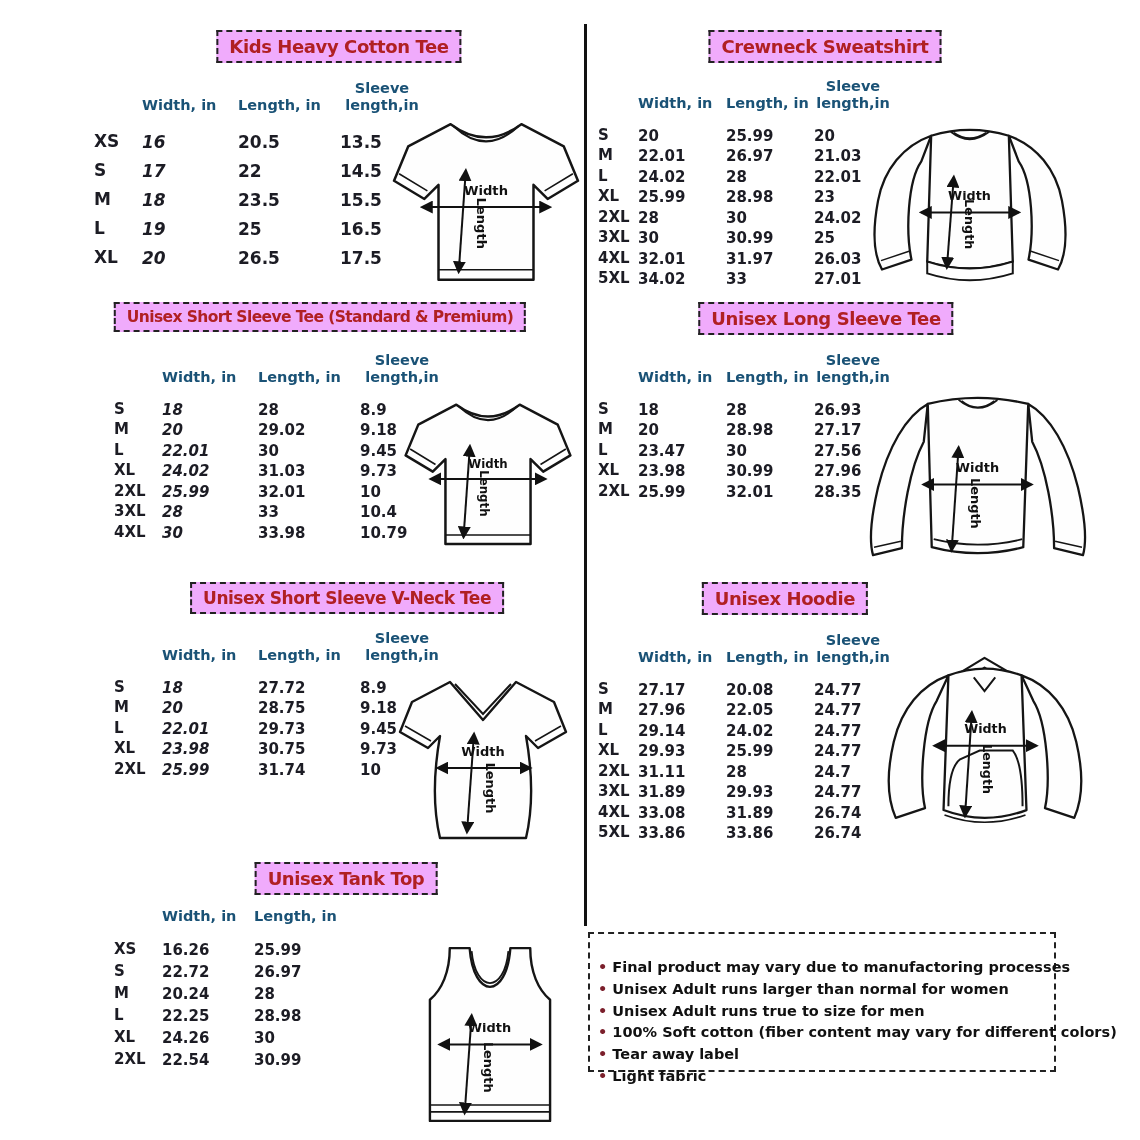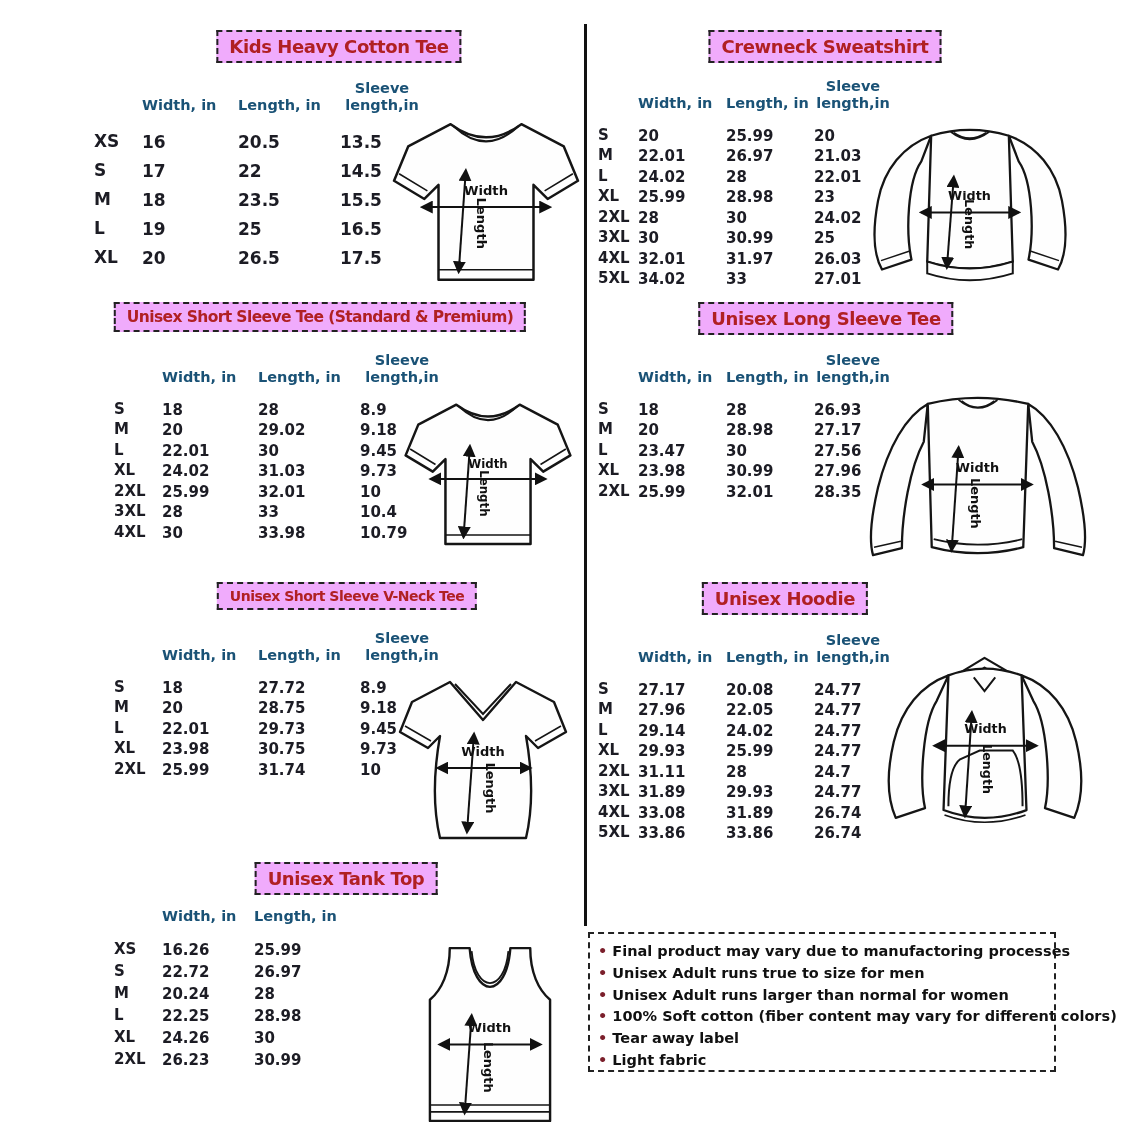--- a/index.html
+++ b/index.html
@@ -14,37 +14,37 @@
     position:relative;width:1140px;height:1140px;background:#ffffff;
     font-family:"DejaVu Sans", sans-serif;overflow:hidden;
   }
   .section{position:absolute;}
   .title{
     position:absolute;top:0;transform:translateX(-50%);
     border:2px dashed #222;color:var(--red);
     font-weight:bold;font-size:18px;letter-spacing:-0.4px;
     padding:4px 11px;white-space:nowrap;background:#f0abfc;
   }
-  .title.t-md{font-size:14px;letter-spacing:-0.5px;}
+  .title.t-md{font-size:17px;letter-spacing:-0.5px;}
   .title.t-sm{font-size:15.5px;letter-spacing:-0.6px;}
   table.size-table{border-collapse:collapse;position:absolute;}
   table.size-table th{
     color:var(--blue);font-weight:bold;font-size:14.5px;text-align:left;
     white-space:pre-line;vertical-align:bottom;padding:0 0 14px 0;line-height:1.15;
   }
   table.size-table th:last-child{text-align:center;}
   table.size-table.no-sleeve th{text-align:left;}
   table.size-table td, table.size-table .sz{
     font-weight:bold;color:var(--dark);text-align:left;vertical-align:middle;
     padding:0;
   }
   table.size-table .sz{color:var(--dark);}
   
   .cols-l .sz{width:48px;}
-  .cols-l td:nth-child(2){width:96px;}
+  .cols-l td:nth-child(2){width:96px;font-style:italic;}
   .cols-l td:nth-child(3){width:102px;}
   .cols-l td:nth-child(4){width:84px;}
   
   .cols-r .sz{width:40px;}
   .cols-r td:nth-child(2){width:88px;}
   .cols-r td:nth-child(3){width:88px;}
   .cols-r td:nth-child(4){width:78px;}
   
   .cols-t .sz{width:48px;}
   .cols-t td:nth-child(2){width:92px;margin-left:32px;}
@@ -52,21 +52,21 @@
   .rows-lg td,.rows-lg .sz{font-size:17px;height:29px;}
   .rows-md td,.rows-md .sz{font-size:15px;height:20.5px;}
   .rows-tk td,.rows-tk .sz{font-size:15px;height:22px;}
   .garment{position:absolute;}
   .garment path,.garment line{vector-effect:non-scaling-stroke;}
   .dim-label{font-family:"DejaVu Sans",sans-serif;font-weight:bold;font-size:13px;fill:#111;}
   #divider{position:absolute;background:#111;}
   #notes-box{
     position:absolute;border:2px dashed #222;background:#fff;box-sizing:border-box;
   }
-  #notes-box ul{list-style:none;margin:7px 8px;padding:0;}
+  #notes-box ul{list-style:none;margin:23px 8px;padding:0;}
   #notes-box li{
     font-size:14.5px;font-weight:bold;color:#111;line-height:21.8px;white-space:nowrap;
   }
   #notes-box li::before{content:"• ";color:var(--maroon);}
 </style>
 </head>
 <body>
 
 <div id="canvas">
 
@@ -504,40 +504,40 @@
             <td>22.25</td>
             <td>28.98</td>
           </tr>
           <tr>
             <th class="sz" scope="row">XL</th>
             <td>24.26</td>
             <td>30</td>
           </tr>
           <tr>
             <th class="sz" scope="row">2XL</th>
-            <td>26.23</td>
+            <td>22.54</td>
             <td>30.99</td>
           </tr>
         </tbody>
     </table>
     <svg class="garment" style="left:338px;top:80px;" width="144" height="184" viewBox="0 0 145 185">
       <path d="M32,6 L52,6 C56,58 89,58 93,6 L113,6 C113,30 121,48 133,58 L133,180 L12,180 L12,58 C24,48 32,30 32,6 Z" fill="#fefefe" stroke="#151515" stroke-width="2.4" stroke-linejoin="round"></path>
       <path d="M54,9 C58,52 87,52 91,9" fill="none" stroke="#151515" stroke-width="1.8"></path>
       <path d="M12,164 L133,164 M12,171 L133,171" fill="none" stroke="#151515" stroke-width="1.7"></path>
       <line x1="22" y1="103" x2="123" y2="103" stroke="#111" stroke-width="2" marker-start="url(#ah)" marker-end="url(#ah)"></line>
       <text class="dim-label" x="72" y="91" text-anchor="middle">Width</text>
       <line x1="54" y1="74" x2="47" y2="172" stroke="#111" stroke-width="2" marker-start="url(#ah)" marker-end="url(#ah)"></line>
       <text class="dim-label" transform="rotate(90 66,126)" x="66" y="126" text-anchor="middle">Length</text>
     </svg>
   </div>
 
   <div id="notes-box" style="left:588px;top:932px;width:468px;height:140px;">
     <ul>
         <li>Final product may vary due to manufactoring processes</li>
+        <li>Unisex Adult runs larger than normal for women</li>
         <li>Unisex Adult runs true to size for men</li>
-        <li>Unisex Adult runs larger than normal for women</li>
         <li>100% Soft cotton (fiber content may vary for different colors)</li>
         <li>Tear away label</li>
         <li>Light fabric</li>
       </ul>
   </div>
 
 </div>
 
 </body></html>

